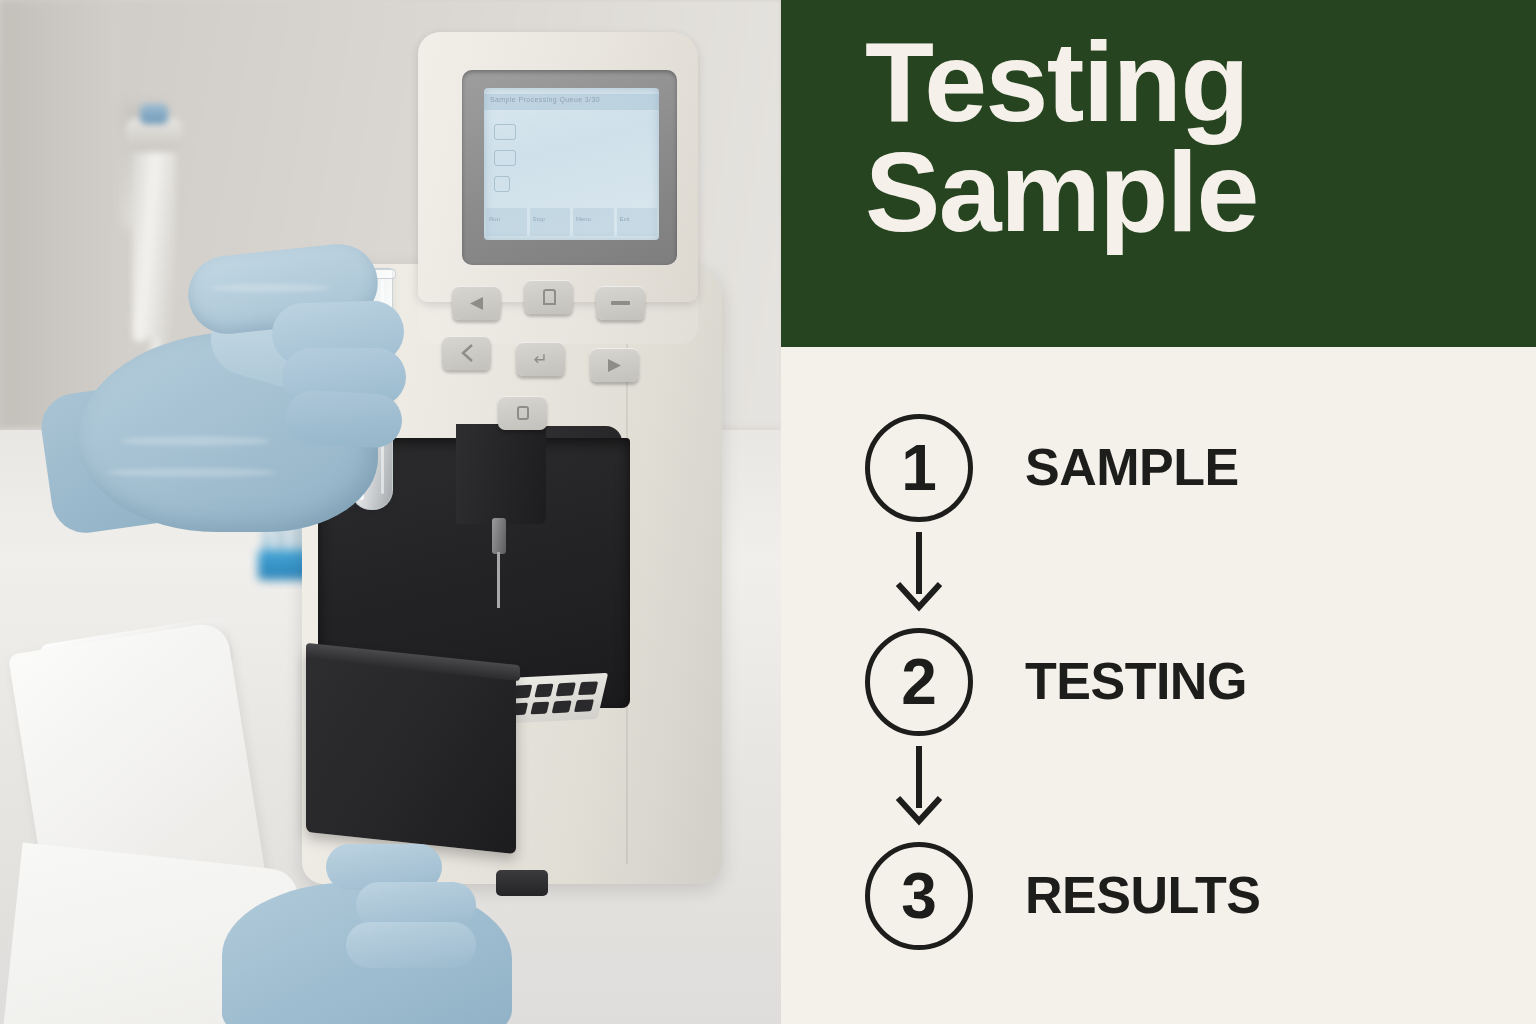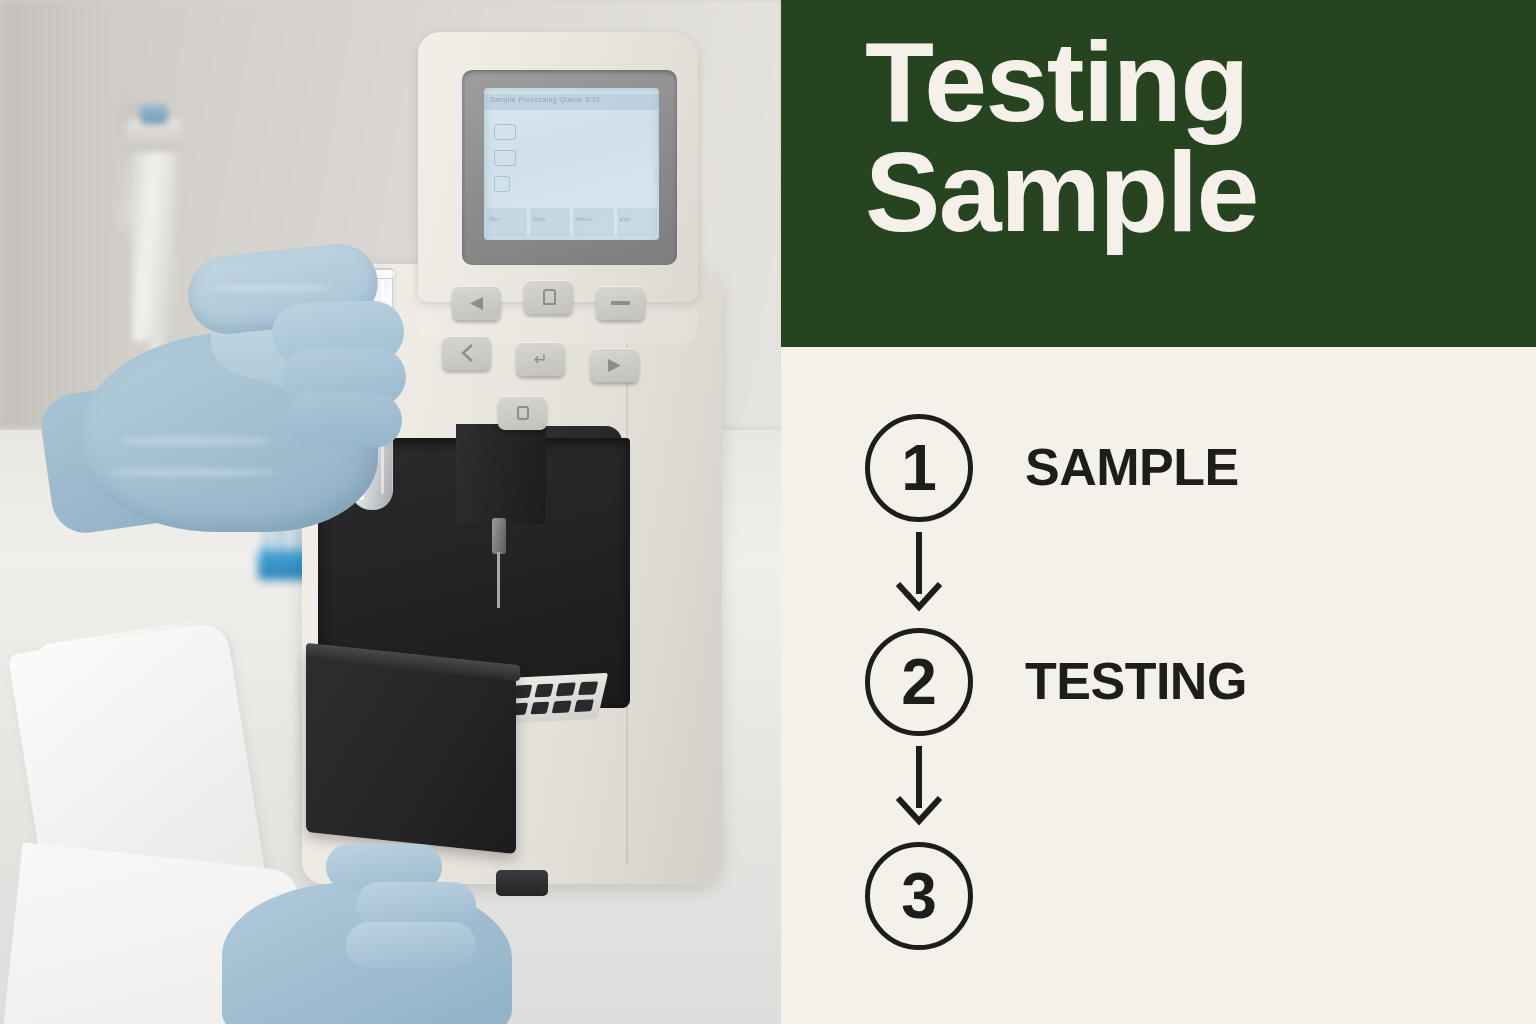--- a/index.html
+++ b/index.html
@@ -350,17 +350,20 @@
 
       <div class="conn">
         <div class="connLine"></div>
         <svg class="connHead" viewBox="0 0 48 34">
           <path d="M3 4 L24 27 L45 4" fill="none" stroke="#1d1d1b" stroke-width="6"></path>
         </svg>
       </div>
 
       <div class="step">
         <div class="circ">3</div>
+        <div class="slab">
+          <div>RESULTS</div>
+        </div>
       </div>
 
     </div>
   </div>
 </div>
 
 </body></html>

